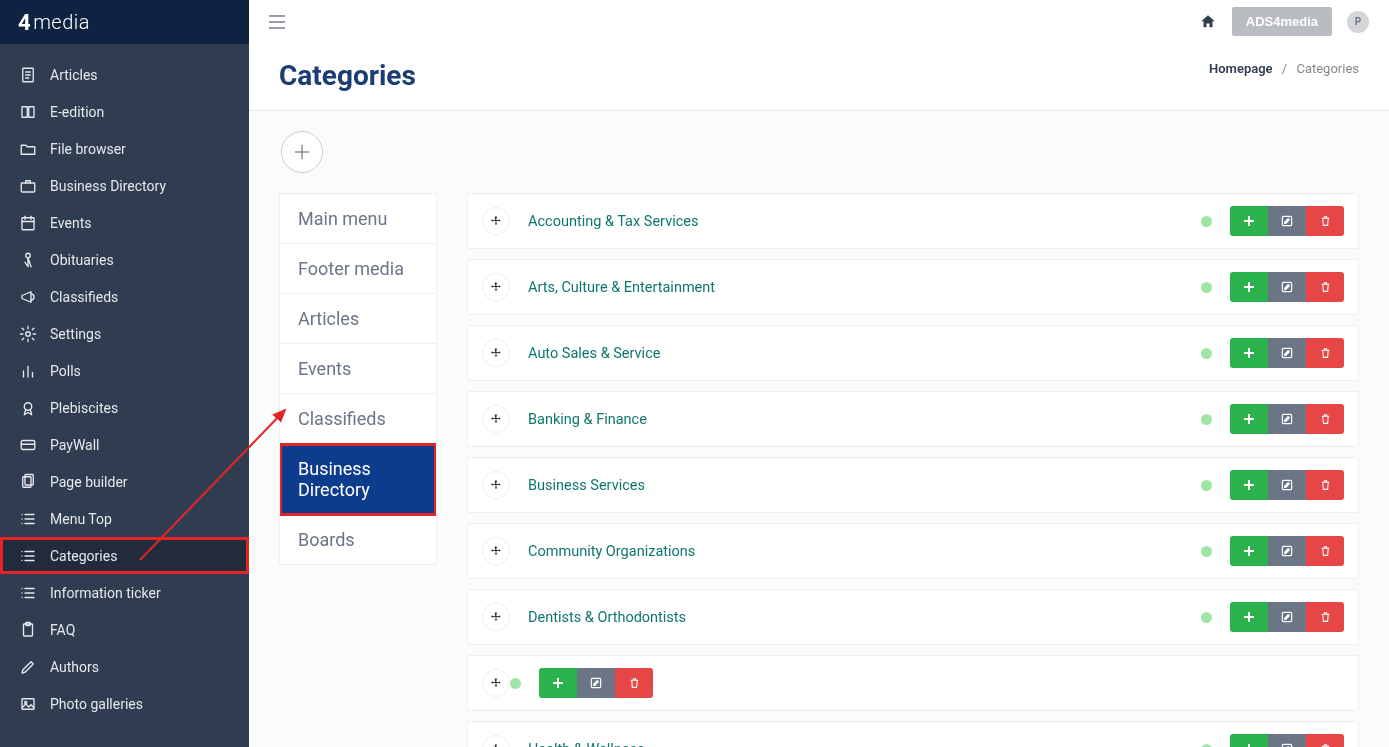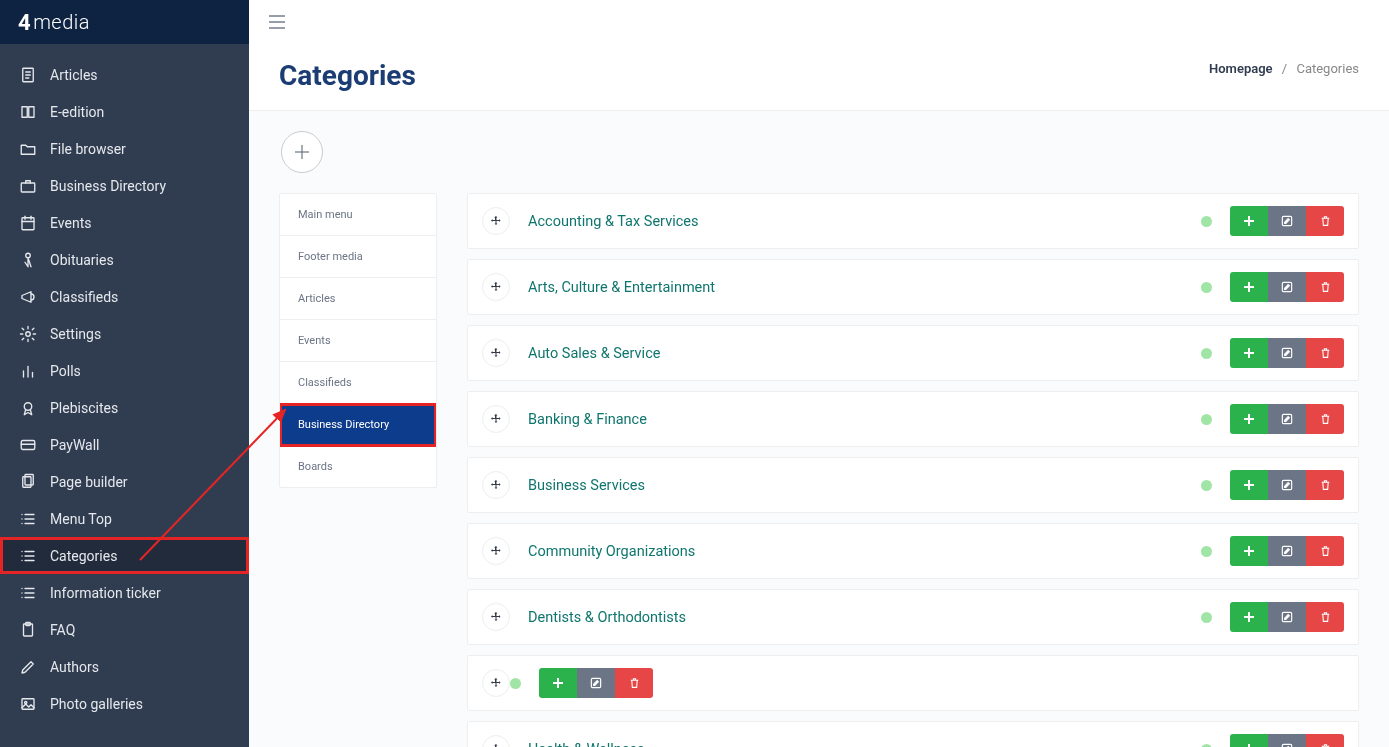--- a/index.html
+++ b/index.html
@@ -34,21 +34,21 @@
 .breadcrumb .sep { margin: 0 6px; color: #888; }
 .breadcrumb .bc-link { cursor: pointer; font-weight: 600; }
 .breadcrumb .current { color: #888; }
 
 
 .content { flex: 1; overflow-y: auto; padding: 20px 30px 40px 30px; background: #fafbfc; }
 .add-btn { width: 42px; height: 42px; border-radius: 50%; border: 1px solid #c9ccd0; background: #fff; display: flex; align-items: center; justify-content: center; color: #6b7585; cursor: pointer; margin-bottom: 20px; margin-left: 2px; }
 
 .columns { display: flex; gap: 30px; align-items: flex-start; }
 .menu-panel { width: 158px; background: #fff; border: 1px solid #eceeef; border-radius: 2px; overflow: hidden; flex-shrink:0; position: relative; }
-.menu-item { padding: 14px 18px; font-size: 11px; color: #6b7585; border-bottom: 1px solid #eceeef; cursor: pointer; }
+.menu-item { padding: 14px 18px; font-size: 18px; color: #6b7585; border-bottom: 1px solid #eceeef; cursor: pointer; }
 .menu-item:last-child { border-bottom: none; }
 .menu-item.selected { background: #0e3c8c; color: #fff; }
 .menu-item.highlighted { outline: 3px solid #e52525; outline-offset: -2px; position: relative; z-index: 2; }
 
 .category-list { flex: 1; display: flex; flex-direction: column; gap: 10px; }
 .cat-row { background: #fff; border: 1px solid #eceeef; border-radius: 2px; padding: 12px 14px; display: flex; align-items: center; }
 .drag-handle { width: 28px; height: 28px; border: 1px solid #eceeef; border-radius: 50%; display: flex; align-items: center; justify-content: center; color: #353c48; cursor: move; flex-shrink: 0; }
 .cat-name { margin-left: 18px; flex: 1; font-size: 14.5px; color: #0f766e; cursor: pointer; }
 .status-dot { width: 11px; height: 11px; border-radius: 50%; background: #a1e5a6; margin-right: 18px; flex-shrink: 0; }
 .row-actions { display: flex; }
@@ -255,20 +255,29 @@
   <main class="main">
     <div class="topbar">
       <div class="topbar-left">
         <span class="hamburger">
           <svg width="16" height="14" viewBox="0 0 16 14" fill="none" stroke="currentColor" stroke-width="1.4">
               <line x1="0" y1="1" x2="16" y2="1"></line>
               <line x1="0" y1="7" x2="16" y2="7"></line>
               <line x1="0" y1="13" x2="16" y2="13"></line>
             </svg>
         </span>
+      </div>
+      <div class="topbar-right">
+        <span class="top-icon">
+          <svg width="18" height="18" viewBox="0 0 24 24" fill="currentColor">
+              <path d="M12 3l9 8h-3v8h-4v-5h-4v5H6v-8H3z"></path>
+            </svg>
+        </span>
+        <button class="top-btn">ADS4media</button>
+        <div class="avatar">P</div>
       </div>
     </div>
 
     <div class="page-header">
       <h1 class="page-title">Categories</h1>
       <div class="breadcrumb">
         <span class="bc-link">Homepage</span>
         <span class="sep">/</span>
         <span class="current">Categories</span>
       </div>

